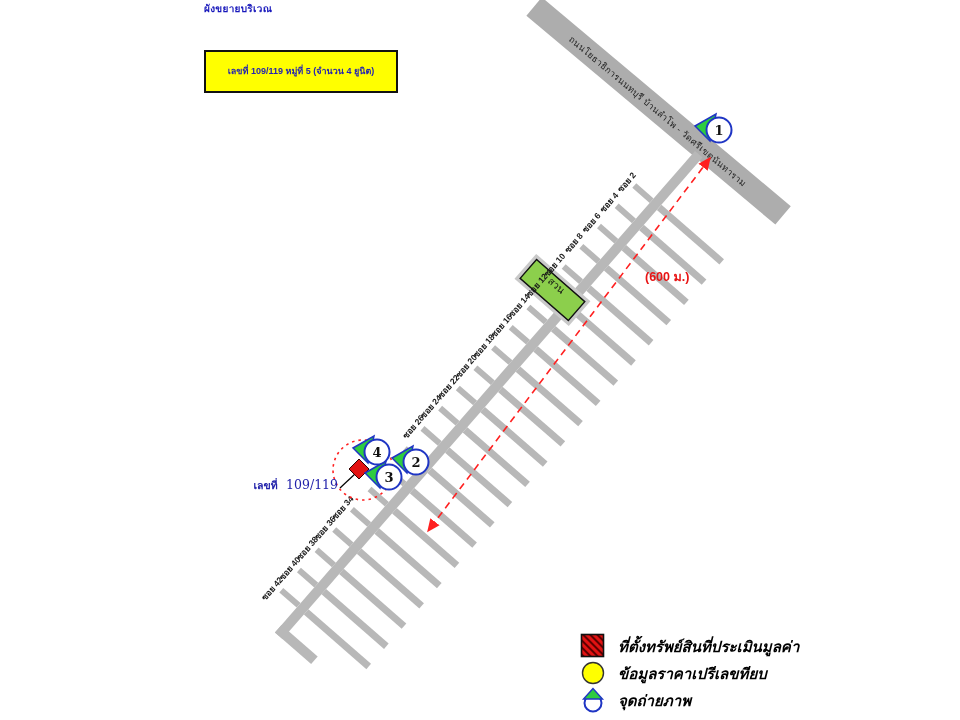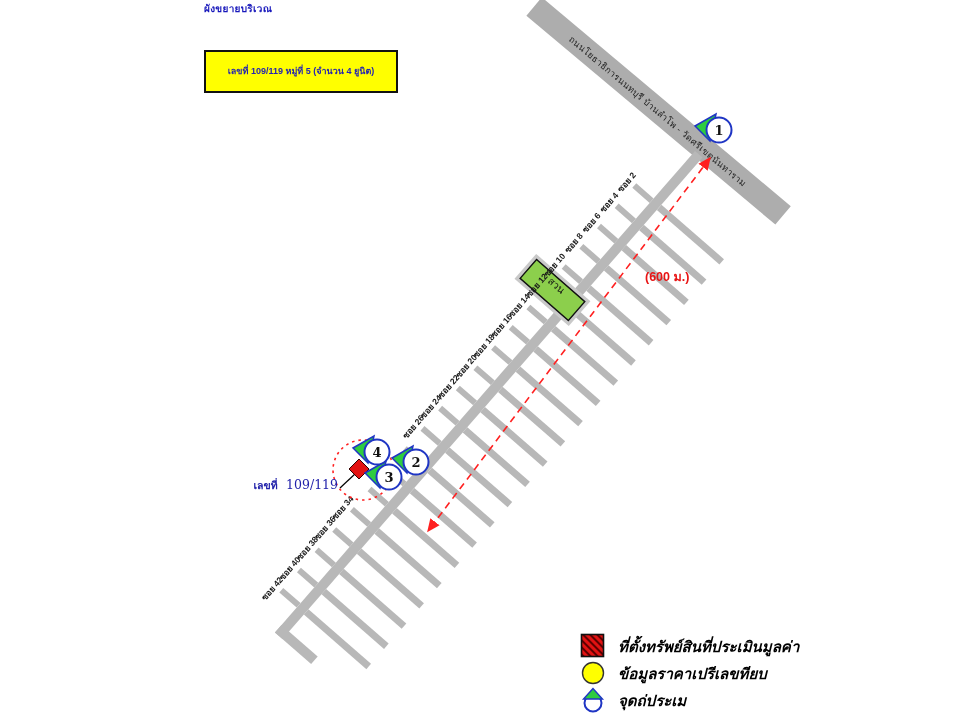--- a/index.html
+++ b/index.html
@@ -175,16 +175,16 @@
       </span>
       <span class="legend-label">ข้อมูลราคาเปรีเลขทียบ</span>
     </div>
     <div class="legend-row">
       <span class="legend-icon">
         <svg width="26" height="26">
           <circle cx="13" cy="16" r="8.5" fill="#fff" stroke="#1f35c4" stroke-width="2"></circle>
           <polygon points="13,1.5 3.5,12 22.5,12" fill="#2ecc40" stroke="#1f35c4" stroke-width="1.4"></polygon>
         </svg>
       </span>
-      <span class="legend-label">จุดถ่ประเม</span>
+      <span class="legend-label">จุดถ่ายภาพ</span>
     </div>
   </div>
 </div>
 
 </body></html>

